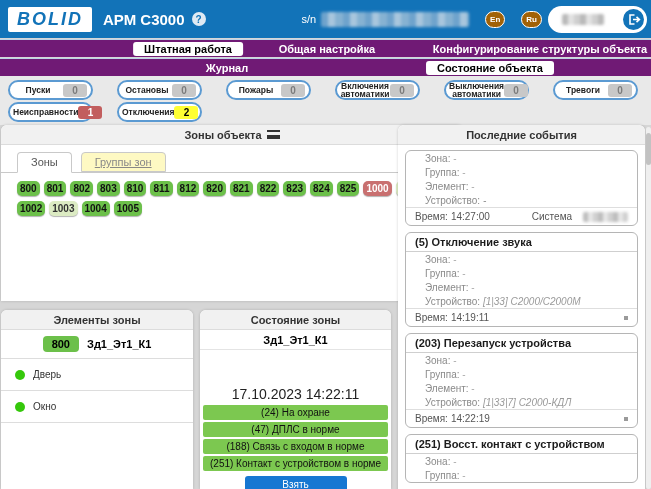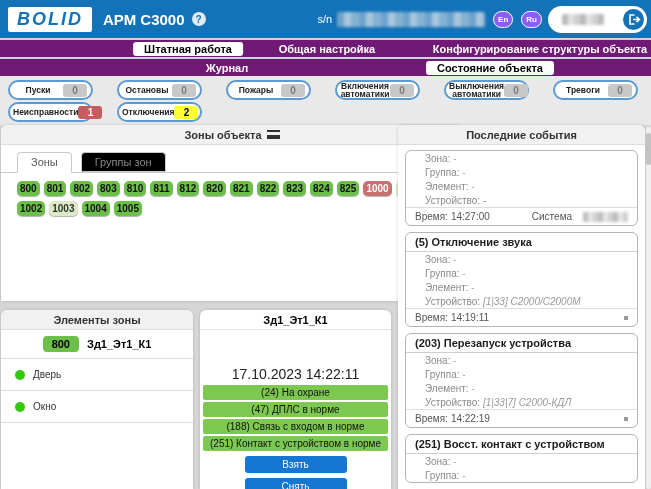--- a/index.html
+++ b/index.html
@@ -13,22 +13,22 @@
           letter-spacing:2px; padding:2px 9px; border-radius:2px; font-style:italic; }
   .app-title { color:#fff; font-weight:bold; font-size:15px; margin-left:11px; }
   .help-icon { width:14px; height:14px; border-radius:50%; background:#dfeaf3; color:#1273b8;
                font-size:10px; font-weight:bold; display:inline-flex; align-items:center;
                justify-content:center; margin-left:7px; cursor:pointer; }
   .sn-area { margin-left:auto; display:flex; align-items:center; }
   .sn-label { color:#fff; font-size:11px; margin-right:5px; }
   .redacted { border-radius:2px; filter:blur(1.5px); }
   .redacted-serial { width:148px; height:15px;
        background:repeating-linear-gradient(90deg,#6fa3cc 0 7px,#a8c6dd 7px 14px,#86b2d2 14px 22px); }
-  .lang-pill { background:#8b5cf6; border:1px solid #fff; color:#fff; font-size:8px; font-weight:bold;
-               border-radius:9px; padding:3px 4px; margin-left:8px; cursor:pointer; }
+  .lang-pill { background:#a16207; border:1px solid #fff; color:#fff; font-size:8px; font-weight:bold;
+               border-radius:9px; padding:3px 4px; margin-left:16px; cursor:pointer; }
   .user-pill { background:#fff; border-radius:15px; height:27px; width:99px; display:flex;
                align-items:center; justify-content:space-between; margin:0 4px 0 6px; padding:0 2px 0 14px; cursor:pointer; }
   .redacted-user { width:42px; height:11px;
        background:repeating-linear-gradient(90deg,#b9b9b9 0 6px,#e2e2e2 6px 12px,#cfcfcf 12px 18px); }
 
   
   .nav { position:absolute; left:0; width:651px; background:#701a75; border-top:1px solid #bcd4e8; }
   .nav1 { top:39px; height:18px; }
   .nav2 { top:58px; height:18px; }
   .nav-item { position:absolute; top:50%; transform:translate(-50%,-50%); white-space:nowrap; cursor:pointer; }
@@ -55,21 +55,21 @@
                   font-size:11px; font-weight:bold; color:#333; }
   .menu-icon { width:13px; height:9px; border-top:2px solid #333; border-bottom:2px solid #333;
                position:relative; cursor:pointer; }
   .menu-icon:before { content:""; position:absolute; left:0; right:0; top:2.5px; border-top:2px solid #333; }
 
   
   #zones-panel { left:1px; top:125px; width:462px; height:176px; }
   .tabs { padding:7px 16px 0; border-bottom:1px solid #c9c9c9; display:flex; gap:9px; }
   .tab { font-size:11px; padding:3px 13px; border:1px solid #c9c9c9; border-radius:4px 4px 0 0; cursor:pointer; }
   .tab.active { background:#fff; color:#555; border-bottom:1px solid #fff; margin-bottom:-1px; }
-  .tab.inactive { background:#000000; color:#888; }
+  .tab.inactive { background:#fef9c3; color:#888;text-decoration:underline; }
   .chips { padding:8px 16px; display:flex; flex-wrap:wrap; gap:5px 4px; }
   .chip { min-width:20px; padding:2px 3px; border-radius:5px; font-size:10px; font-weight:bold;
           text-align:center; background:#6cc04a; color:#111; box-shadow:0 1px 1px rgba(0,0,0,.3); cursor:pointer; }
   .chip.alert { background:#c97070; color:#fff; }
   .chip.off { background:#dcebc3; color:#333; }
 
   
   #elements-panel { left:1px; top:310px; width:192px; height:179px; }
   .el-sub { display:flex; align-items:center; justify-content:center; gap:8px; padding:6px 0;
             border-bottom:1px solid #ddd; }
@@ -227,20 +227,23 @@
     <span class="dot"></span>
     <span>Дверь</span>
   </div>
   <div class="el-row">
     <span class="dot"></span>
     <span>Окно</span>
   </div>
 </div>
 
 <div class="panel" id="state-panel">
+  <div class="panel-header">
+    <span>Состояние зоны</span>
+  </div>
   <div class="st-name">Зд1_Эт1_К1</div>
   <div class="st-time">17.10.2023 14:22:11</div>
   <div class="st-bar">(24) На охране</div>
   <div class="st-bar">(47) ДПЛС в норме</div>
   <div class="st-bar">(188) Связь с входом в норме</div>
   <div class="st-bar">(251) Контакт с устройством в норме</div>
   <div class="st-actions">
     <div class="st-btn">Взять</div>
     <div class="st-btn">Снять</div>
     <div class="st-btn">Сброс тревог</div>

